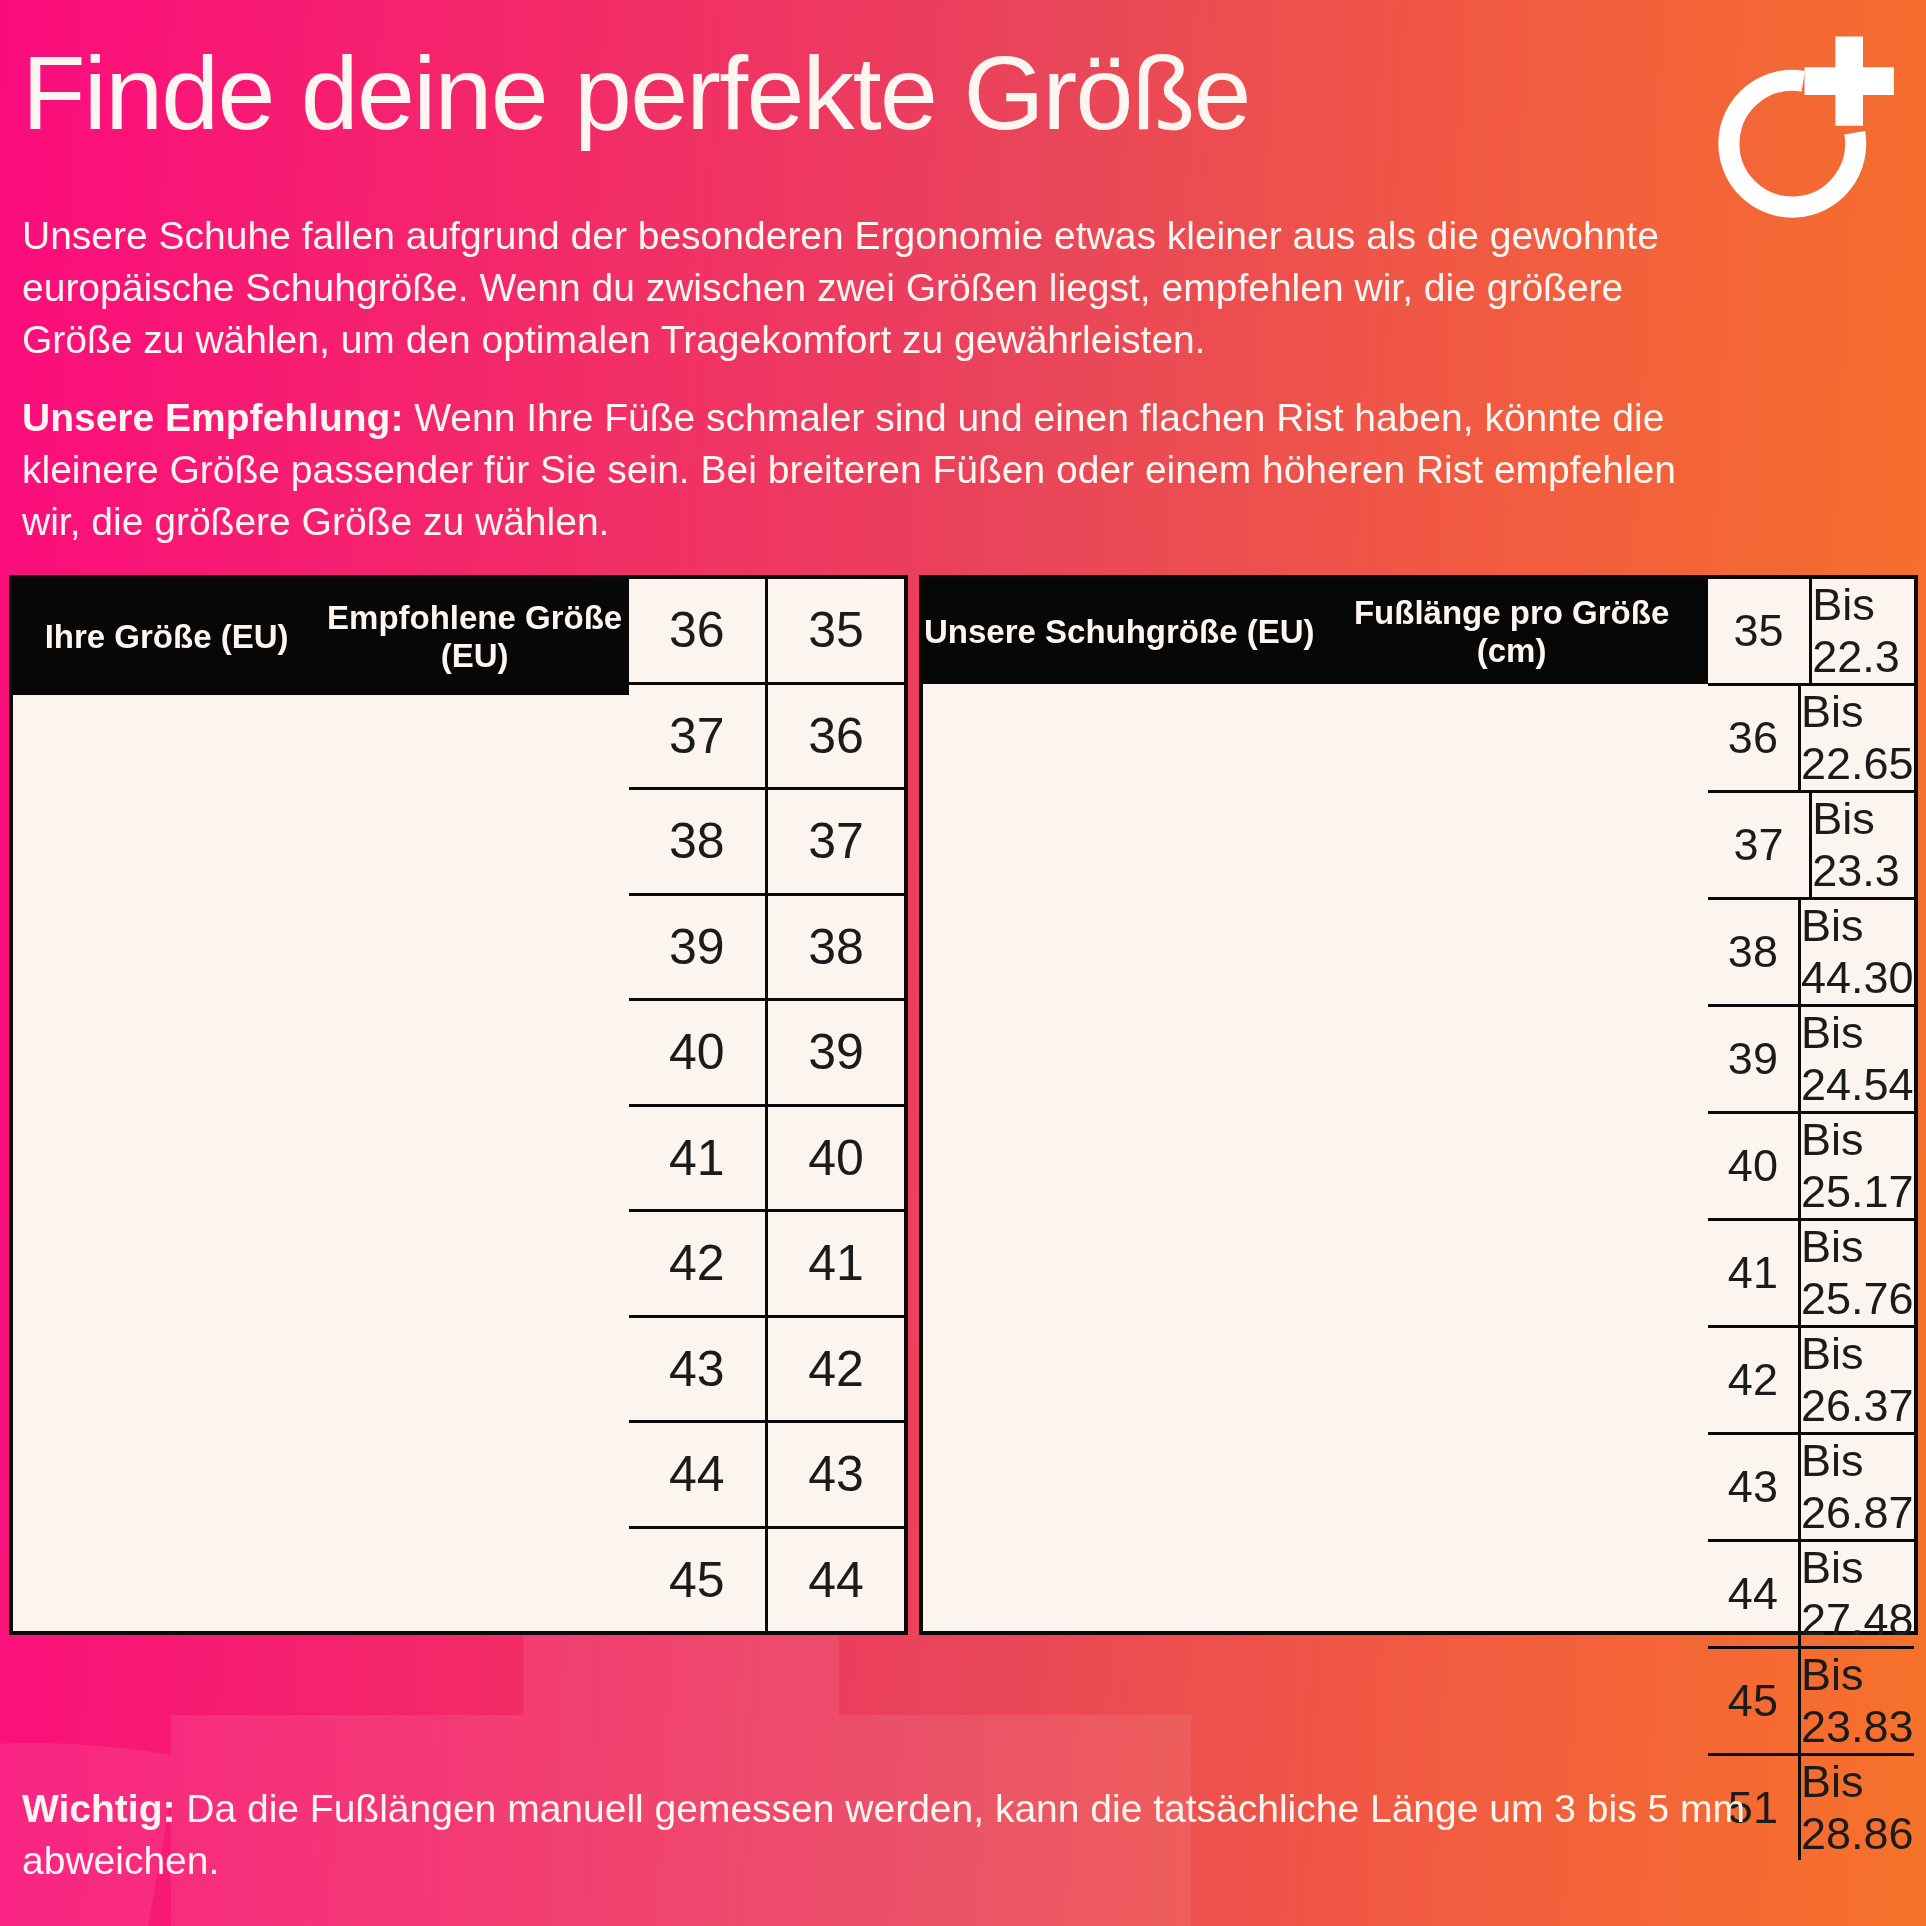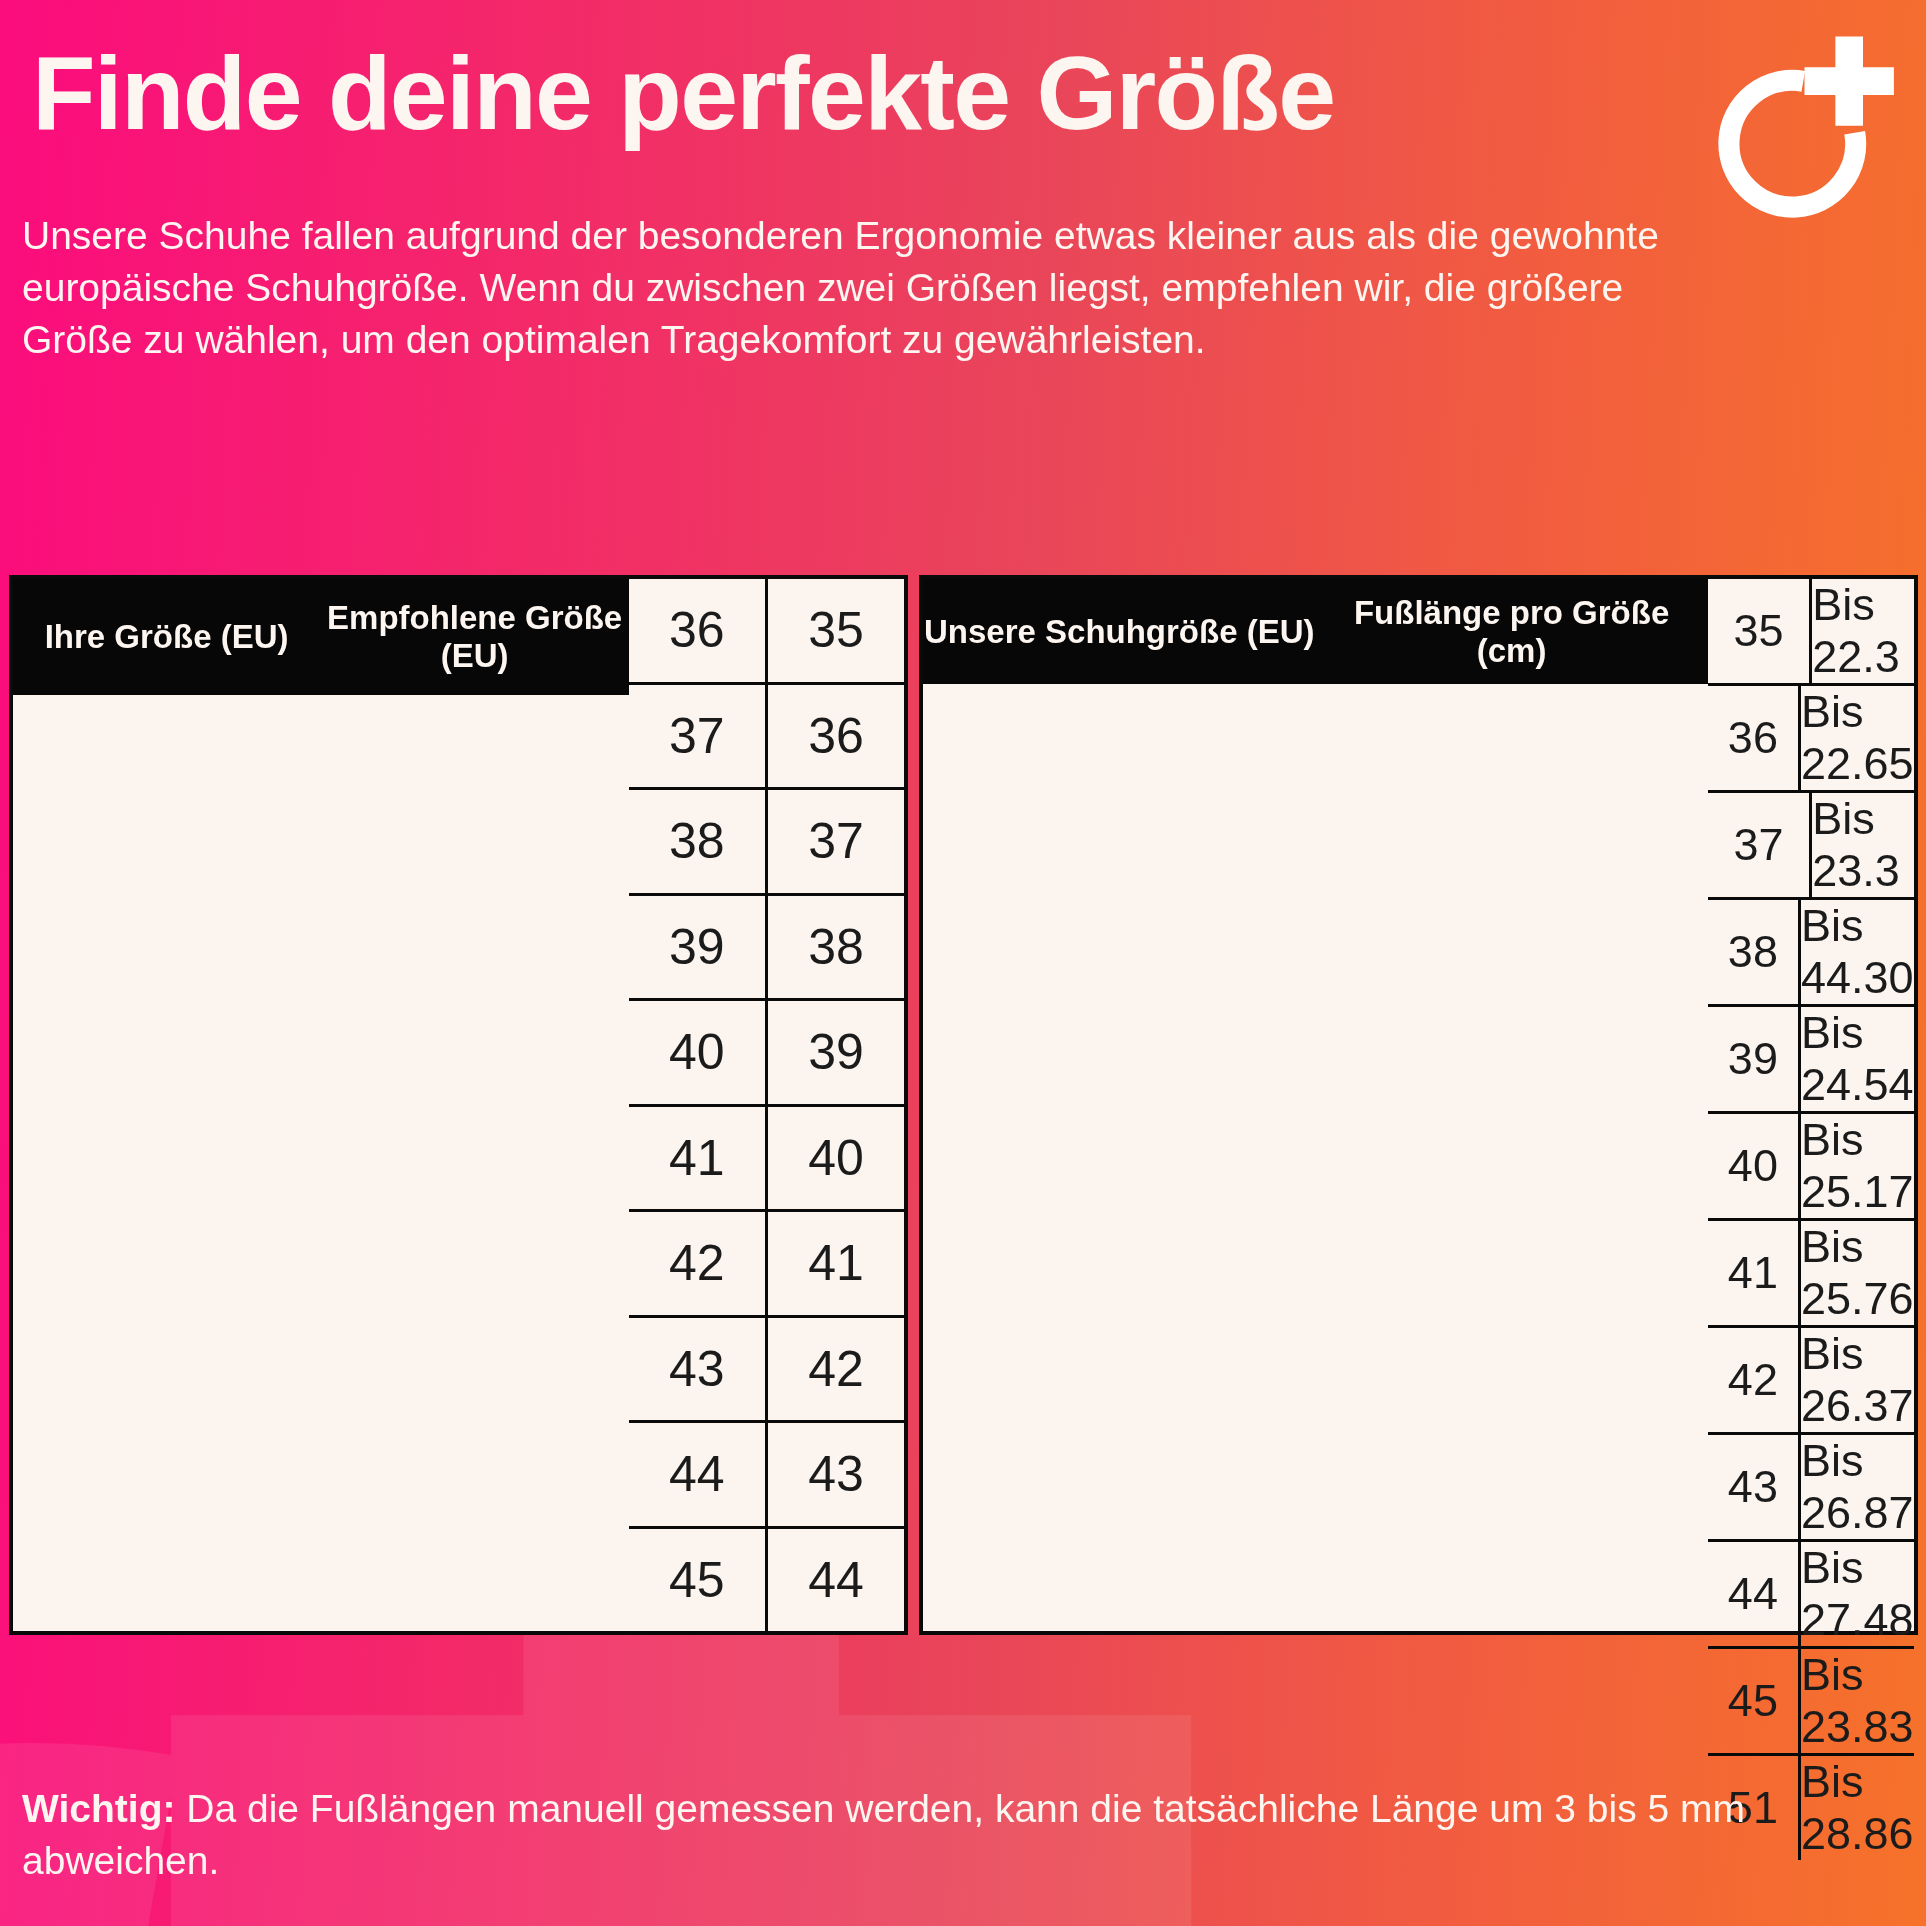--- a/index.html
+++ b/index.html
@@ -5,22 +5,22 @@
   html,body{margin:0;padding:0;}
   body{
     width:1926px;height:1926px;overflow:hidden;position:relative;
     font-family:"Liberation Sans","DejaVu Sans",sans-serif;
     background:linear-gradient(93deg,var(--gradient_left) 0%,#f32a68 28%,var(--gradient_mid) 52%,#f15a42 74%,var(--gradient_right) 100%);
   }
   .canvas{position:absolute;inset:0;}
   .watermark{position:absolute;left:-942px;top:1335px;width:2226px;height:2226px;color:#ffffff;opacity:0.08;z-index:0;}
   .content{position:absolute;inset:0;z-index:1;}
   .page-title{
-    position:absolute;left:32px;top:34px;width:1678px;margin:0;
-    font-size:104px;font-weight:700;letter-spacing:-1.7px;line-height:1.15;
+    position:absolute;left:22px;top:34px;width:1678px;margin:0;
+    font-size:104px;font-weight:400;letter-spacing:-1.7px;line-height:1.15;
     color:var(--text_light);
   }
   .brand-logo{position:absolute;top:34px;right:24px;width:195px;height:195px;color:var(--logo);}
   .para{
     position:absolute;left:22px;width:1883px;margin:0;
     font-size:39px;line-height:1.33;color:var(--text_light);white-space:pre-line;
   }
   .intro{top:210px;}
   .reco{top:392px;}
   .para b{font-weight:700;}
@@ -58,20 +58,23 @@
 
     <svg class="brand-logo" viewBox="0 0 240 240" aria-hidden="true">
       <path d="M181.8 121.5 A78 78 0 1 1 118.5 58.2" fill="none" stroke="currentColor" stroke-width="26"></path>
       <path d="M158 3 h34 v38 h38 v34 h-38 v38 h-34 v-38 h-38 v-34 h38 z" fill="currentColor"></path>
     </svg>
 
     <p class="para intro">Unsere Schuhe fallen aufgrund der besonderen Ergonomie etwas kleiner aus als die gewohnte
 europäische Schuhgröße. Wenn du zwischen zwei Größen liegst, empfehlen wir, die größere
 Größe zu wählen, um den optimalen Tragekomfort zu gewährleisten.</p>
 
+    <p class="para reco"><b>Unsere Empfehlung:</b><span> Wenn Ihre Füße schmaler sind und einen flachen Rist haben, könnte die
+kleinere Größe passender für Sie sein. Bei breiteren Füßen oder einem höheren Rist empfehlen
+wir, die größere Größe zu wählen.</span></p>
 
     <div class="tables">
 
       <section class="table left">
         <div class="thead">
           <div class="th">Ihre Größe (EU)</div>
           <div class="th">Empfohlene Größe (EU)</div>
         </div>
         <div class="tbody">
             <div class="tr">

